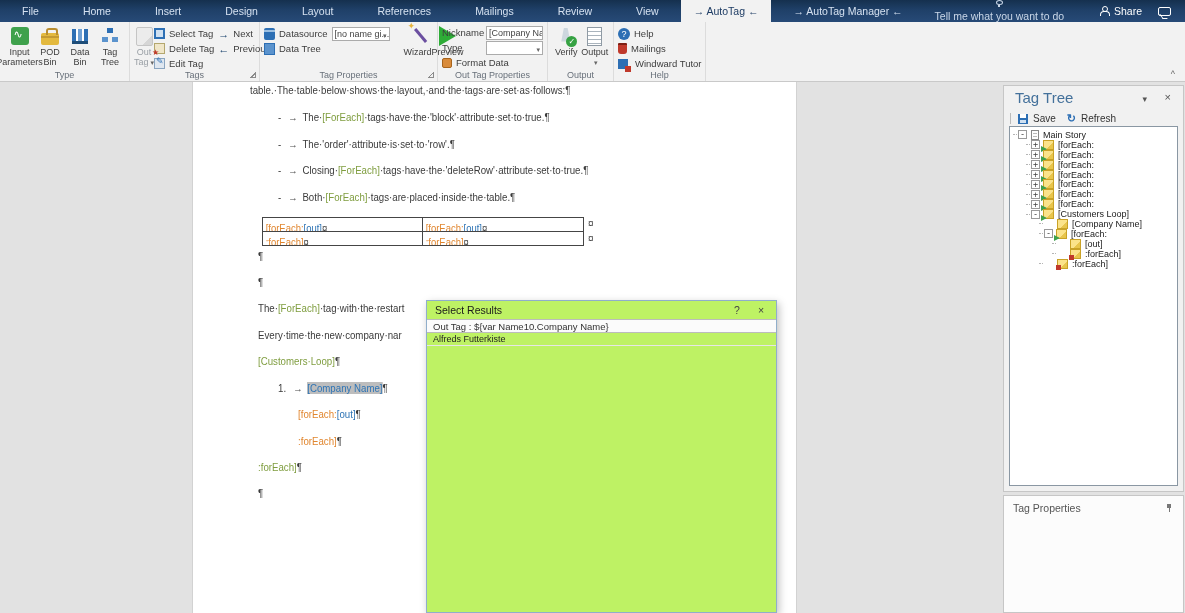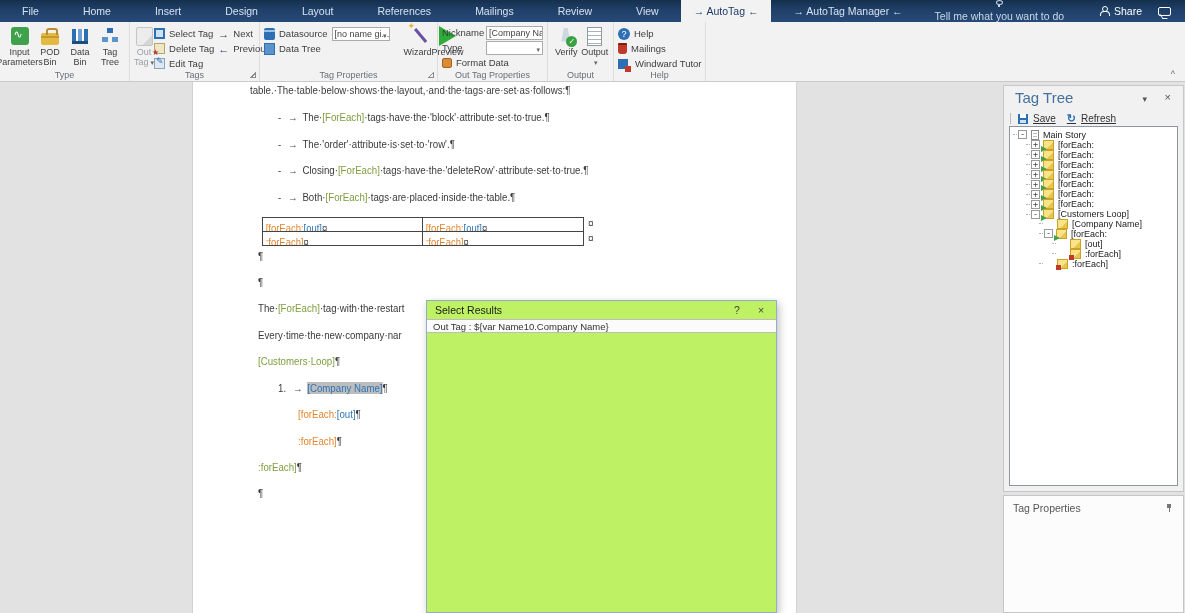--- a/index.html
+++ b/index.html
@@ -120,21 +120,21 @@
     font-size:9.5px; color:#333; padding-left:6px; line-height:13px; white-space:nowrap; overflow:hidden; }
   .dlg-row { height:13px; border-bottom:1px solid #e6e6e6; font-size:9px; color:#222; padding-left:6px; line-height:12px; }
 
   
   .tree-panel { position:absolute; left:1003px; top:85px; width:181px; height:407px;
     background:#f1f1f1; border:1px solid #c6c6c6; z-index:20; }
   .tp-title { position:absolute; left:11px; top:3px; font-size:15px; color:#44719b; }
   .tp-menu { position:absolute; right:36px; top:8px; color:#555; font-size:9px; cursor:default; }
   .tp-close { position:absolute; right:12px; top:5px; color:#555; font-size:11px; cursor:default; }
   .tp-toolbar { position:absolute; left:6px; top:26px; height:13px; display:flex; align-items:center; gap:5px;
-    font-size:10px; color:#333;text-decoration:underline; }
+    font-size:10px; color:#333; }
   .tp-divider { width:1px; height:11px; background:#bbb; margin-right:2px; }
   .i-save { width:10px; height:10px; background:#2d6fb4; position:relative; flex:none; }
   .i-save::before { content:""; position:absolute; top:0; left:2px; width:6px; height:4px; background:#fff; }
   .i-save::after { content:""; position:absolute; bottom:1px; left:2px; width:6px; height:3px; background:#cfe0f1; }
   .i-refresh::before { content:"↻"; color:#2d6fb4; font-weight:bold; font-size:11px; }
   .tree-box { position:absolute; left:5px; right:5px; top:40px; bottom:5px; background:#fff;
     border:1px solid #8a97a3; overflow:hidden; padding-top:3px; }
   .tree-row { display:flex; align-items:center; height:9.9px; font-size:9px; color:#222; white-space:nowrap; cursor:default; }
   .tree-row::before { content:""; width:4px; border-top:1px dotted #b5b5b5; margin-right:1px; flex:none; }
   .exp { width:9px; height:9px; border:1px solid #9a9a9a; background:#fff; font-size:8.5px; line-height:7px;
@@ -377,20 +377,23 @@
   <div id="row-ends">
       <span class="row-end" style="left: 588px; top: 218px;">¤</span>
       <span class="row-end" style="left: 588px; top: 233px;">¤</span>
     </div>
 
   <div class="dialog">
     <div class="dlg-title">Select Results</div>
     <span class="dlg-btn dlg-help">?</span>
     <span class="dlg-btn dlg-close">×</span>
     <div class="dlg-header">Out Tag : ${var Name10.Company Name}</div>
+    <div id="dlg-rows">
+        <div class="dlg-row">Alfreds Futterkiste</div>
+      </div>
   </div>
 
   <div class="tree-panel">
     <div class="tp-title">Tag Tree</div>
     <span class="tp-menu">▾</span>
     <span class="tp-close">×</span>
     <div class="tp-toolbar">
       <span class="tp-divider"></span>
       <span class="i-save"></span>
       <span>Save</span>

